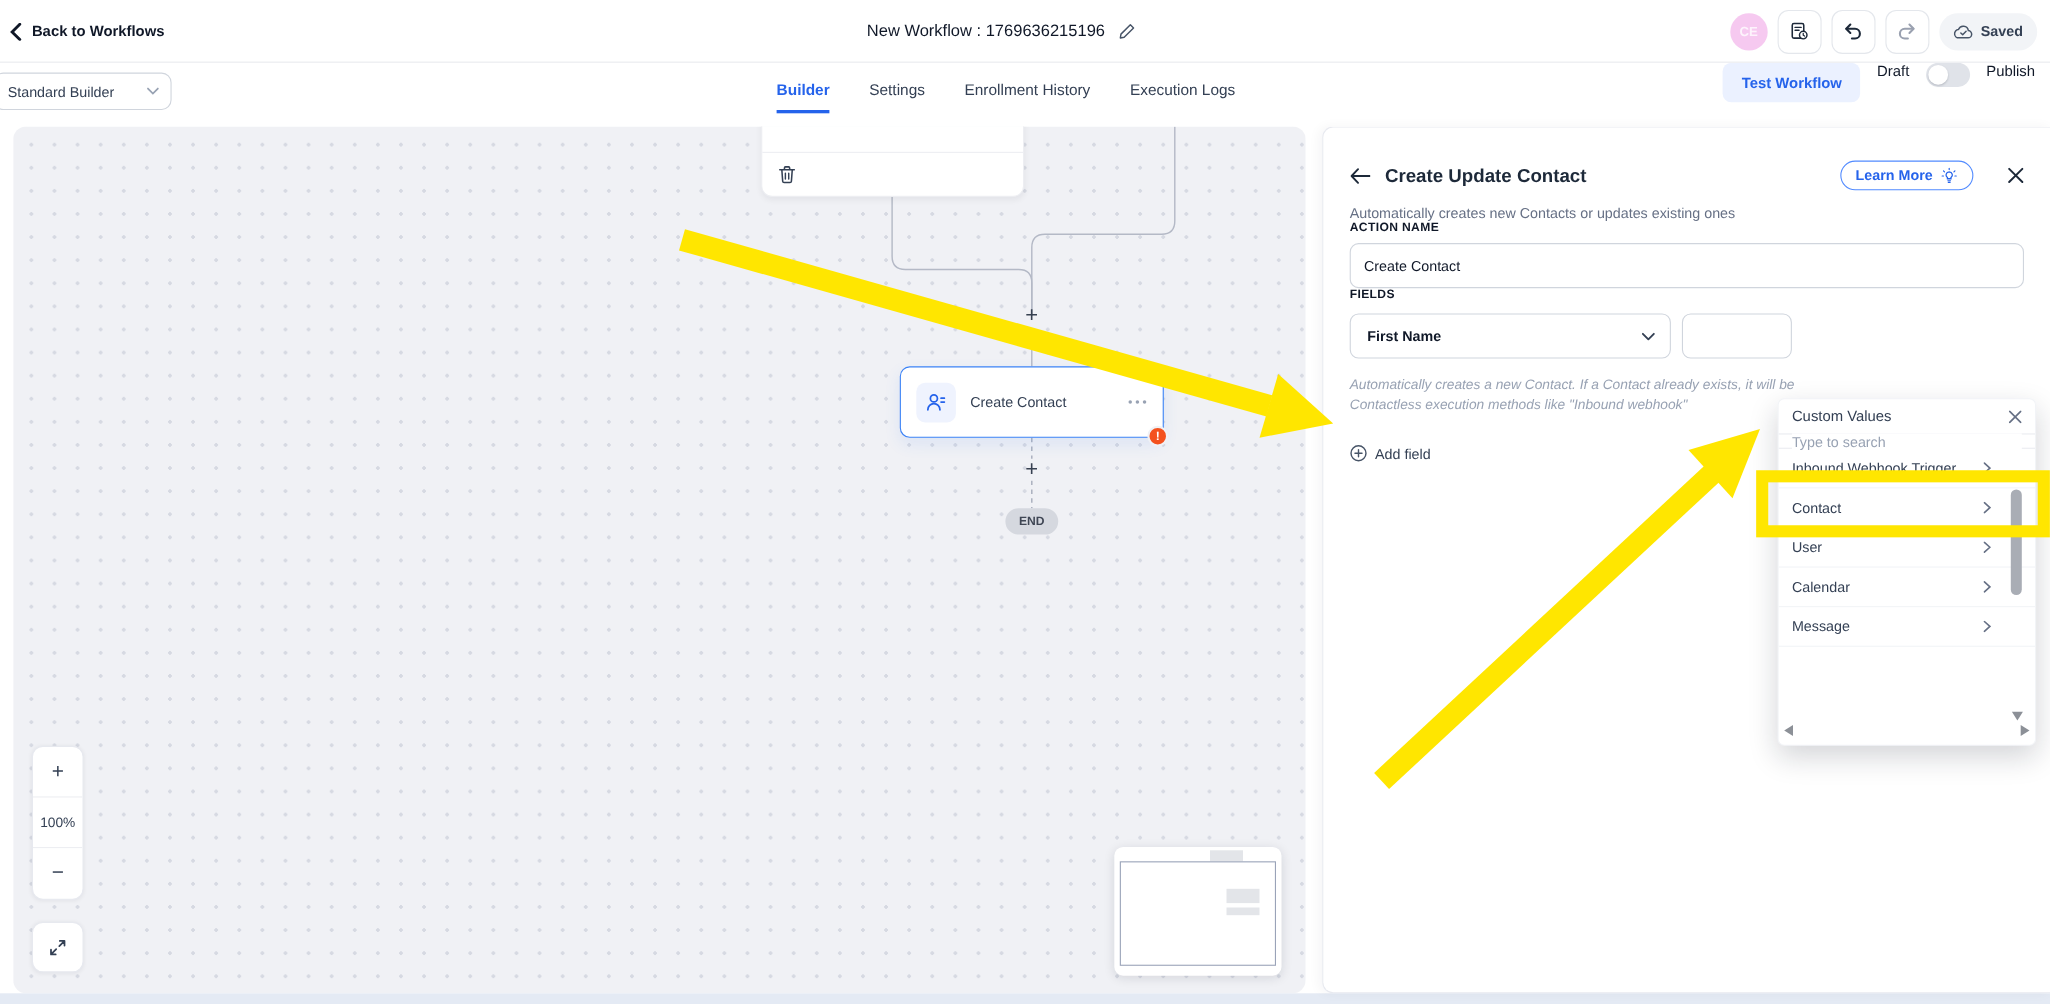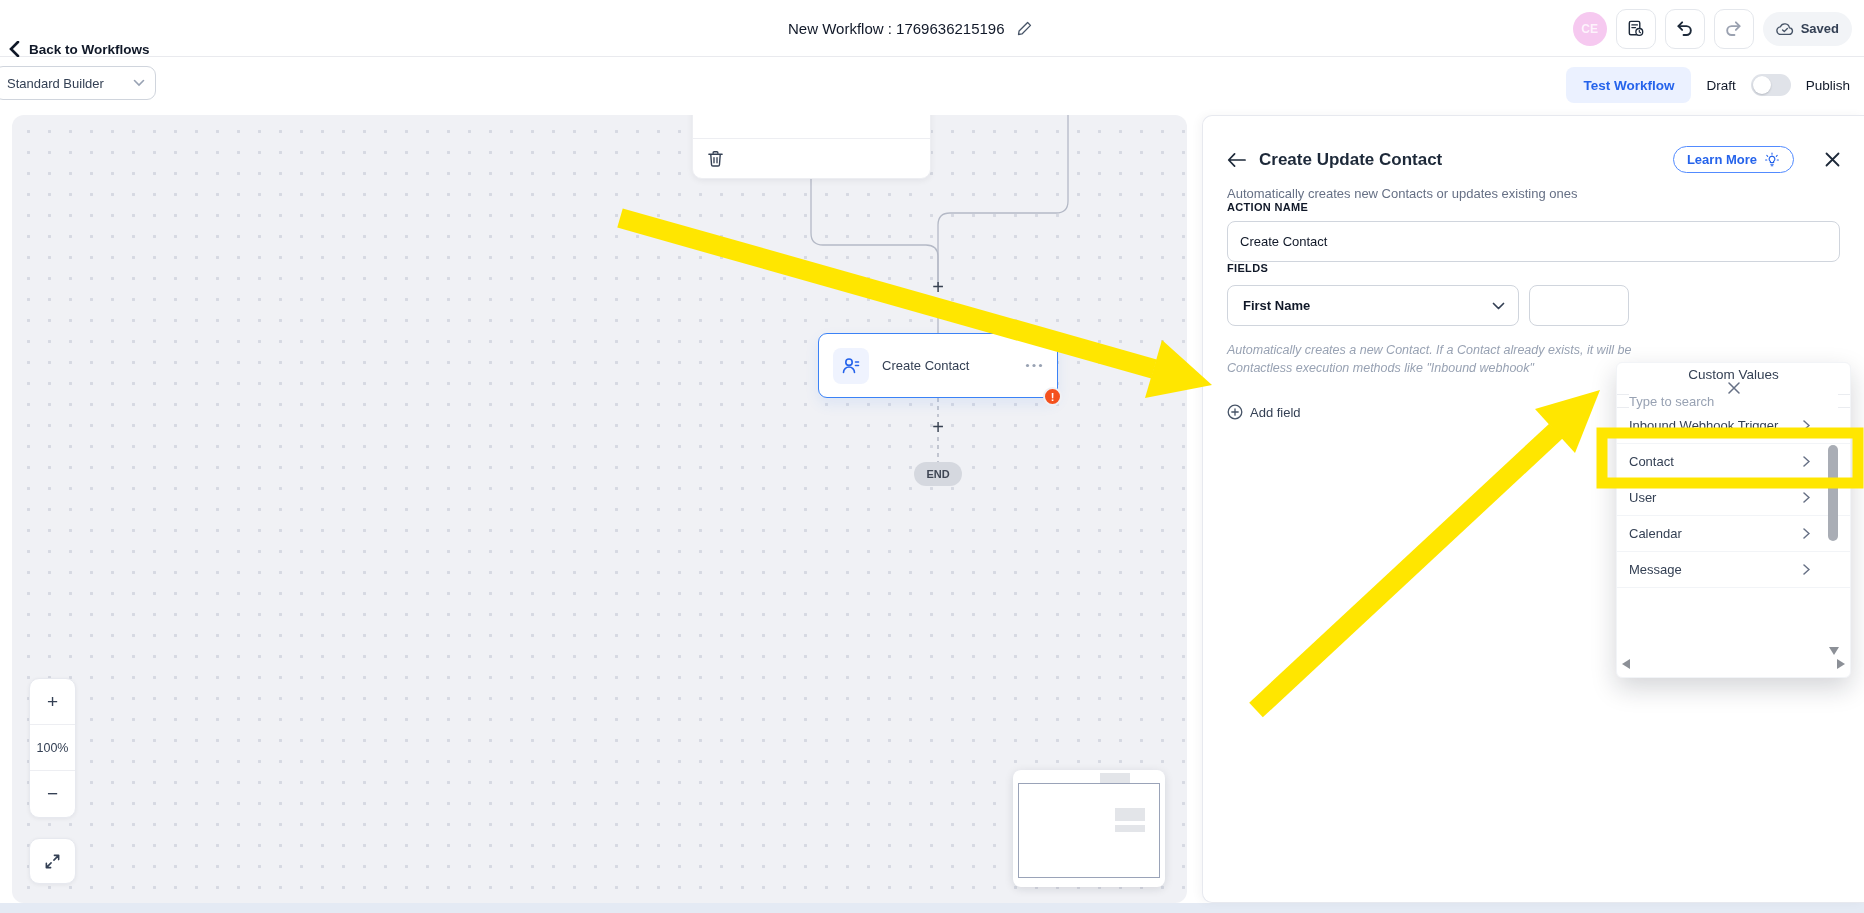--- a/index.html
+++ b/index.html
@@ -5,38 +5,38 @@
   * { margin:0; padding:0; box-sizing:border-box; }
   html,body { width:1864px; height:913px; }
   body {
     position:relative; overflow:hidden; background:#ffffff;
     font-family:"Liberation Sans", sans-serif; color:#101828;
   }
   svg { display:block; }
 
   
   .top-bar { position:absolute; left:0; top:0; width:1864px; height:57px; background:#fff; border-bottom:1px solid #E9EAEE; z-index:10; }
-  .back-link { position:absolute; left:8px; top:0; height:57px; display:flex; align-items:flex-end; gap:9px; cursor:pointer; }
+  .back-link { position:absolute; left:8px; top:0; height:57px; display:flex; align-items:center; gap:9px; cursor:pointer; }
   .back-link span { font-size:13.5px; font-weight:700; color:#101828; }
   .title-wrap { position:absolute; left:788px; top:0; height:57px; display:flex; align-items:center; gap:12px; }
   .wf-title { font-size:15px; font-weight:500; color:#101828; }
   .top-right { position:absolute; right:12px; top:0; height:57px; display:flex; align-items:center; gap:9px; }
   .avatar { width:34px; height:34px; border-radius:50%; background:#F6C9F0; color:#FDF3FC; font-size:12px; font-weight:700; display:flex; align-items:center; justify-content:center; }
   .sq-btn { width:40px; height:40px; border:1px solid #E4E7EC; border-radius:10px; background:#fff; display:flex; align-items:center; justify-content:center; cursor:pointer; }
   .saved-pill { height:34px; border-radius:17px; background:#F2F4F7; display:flex; align-items:center; gap:7px; padding:0 13px; }
   .saved-pill span { font-size:13px; font-weight:600; color:#344054; }
 
   
   .sub-bar { position:absolute; left:0; top:57px; width:1864px; height:56px; background:#fff; z-index:9; }
   .builder-select { position:absolute; left:-6px; top:9px; width:162px; height:34px; border:1px solid #D0D5DD; border-radius:9px; background:#fff; display:flex; align-items:center; justify-content:space-between; padding:0 10px 0 12px; cursor:pointer; }
   .builder-select span { font-size:13px; color:#344054; }
   .tabs { position:absolute; left:706px; top:0; height:46px; display:flex; gap:36px; }
   .tab { display:flex; align-items:center; font-size:14px; font-weight:500; color:#344054; cursor:pointer; border-bottom:3px solid transparent; padding-top:4px; }
   .tab.active { color:#2563EB; font-weight:600; border-bottom-color:#2563EB; }
-  .sub-right { position:absolute; right:14px; top:0; height:56px; display:flex; align-items:center; gap:15px; }
+  .sub-right { position:absolute; right:14px; top:0; height:56px; display:flex; gap:15px; }
   .test-wf-btn { height:36px; padding:0 17px; border:none; border-radius:8px; background:#EBF1FF; color:#2563EB; font-size:13.5px; font-weight:600; cursor:pointer; font-family:inherit; }
   .toggle-label { font-size:13.5px; font-weight:500; color:#101828; }
   .toggle { width:40px; height:22px; border-radius:11px; background:#E0E3E9; position:relative; cursor:pointer; }
   .toggle .knob { position:absolute; left:2px; top:2px; width:18px; height:18px; border-radius:50%; background:#fff; box-shadow:0 1px 2px rgba(16,24,40,.2); }
 
   
   .canvas { position:absolute; left:12px; top:115px; width:1175px; height:788px; background:#F0F1F5; border-radius:12px; overflow:hidden;
     background-image:radial-gradient(circle, #D6D9E2 1.4px, transparent 1.6px); background-size:21px 21px; background-position:6px 6px; }
   .connectors { position:absolute; left:0; top:0; }
   .menu-card { position:absolute; left:680px; top:-46px; width:239px; height:110px; background:#fff; border:1px solid #EDEEF2; border-radius:10px; box-shadow:0 2px 6px rgba(16,24,40,.06); }
@@ -76,21 +76,21 @@
   .add-field { margin-top:27px; display:flex; align-items:center; gap:7px; cursor:pointer; width:fit-content; }
   .add-field span { font-size:13px; color:#344054; }
   .panel-footer { position:absolute; left:16px; right:16px; bottom:14px; display:flex; align-items:center; }
   .btn { height:39px; border-radius:8px; font-size:13.5px; font-weight:600; cursor:pointer; font-family:inherit; }
   .btn-delete { padding:0 19px; background:#fff; border:1px solid #D0D5DD; color:#D92D20; }
   .btn-cancel { margin-left:auto; padding:0 17px; background:#fff; border:1px solid #D0D5DD; color:#344054; }
   .btn-save { margin-left:12px; padding:0 16px; background:#2563EB; border:1px solid #2563EB; color:#fff; }
 
   
   .cv-popup { position:absolute; left:1616px; top:362px; width:235px; height:316px; background:#fff; border:1px solid #F2F4F7; border-radius:6px; box-shadow:0 10px 26px rgba(16,24,40,.18); z-index:30; }
-  .cv-head { height:31px; display:flex; align-items:center; justify-content:flex-end; padding:0 12px;flex-direction:column; }
+  .cv-head { height:31px; display:flex; align-items:center; justify-content:space-between; padding:0 12px; }
   .cv-head span { font-size:13.5px; font-weight:500; color:#344054; }
   .cv-search { height:14px; border-top:1px solid #EAECF0; border-bottom:1px solid #EAECF0; display:flex; align-items:center; padding:0 12px; }
   .cv-search input { border:none; outline:none; width:100%; font-size:13px; font-family:inherit; color:#344054; }
   .cv-search input::placeholder { color:#98A2B3; }
   .cv-item { height:36px; display:flex; align-items:center; justify-content:space-between; padding:0 40px 0 12px; border-bottom:1px solid #F2F4F7; cursor:pointer; }
   .cv-item span { font-size:13px; color:#344054; white-space:nowrap; }
   .vbar { position:absolute; right:10px; top:66px; width:13px; height:226px; }
   .vbar .tri-up { position:absolute; left:2px; top:0; width:0; height:0; border-left:5px solid transparent; border-right:5px solid transparent; border-bottom:8px solid #8C9097; }
   .vbar .tri-down { position:absolute; left:2px; bottom:0; width:0; height:0; border-left:5px solid transparent; border-right:5px solid transparent; border-top:8px solid #8C9097; }
   .vbar .thumb { position:absolute; left:1px; top:16px; width:10px; height:96px; border-radius:5px; background:#A9ADB5; }
@@ -149,20 +149,26 @@
     </div>
   </div>
 </div>
 
 <div class="sub-bar">
   <div class="builder-select">
     <span>Standard Builder</span>
     <svg width="12" height="8" viewBox="0 0 12 8">
         <path d="M1.5 1.5 L6 6 L10.5 1.5" fill="none" stroke="#98A2B3" stroke-width="1.6" stroke-linecap="round"></path>
       </svg>
+  </div>
+  <div class="tabs">
+    <div class="tab active">Builder</div>
+    <div class="tab">Settings</div>
+    <div class="tab">Enrollment History</div>
+    <div class="tab">Execution Logs</div>
   </div>
   <div class="sub-right">
     <button class="test-wf-btn">Test Workflow</button>
     <span class="toggle-label">Draft</span>
     <div class="toggle">
         <div class="knob"></div>
       </div>
     <span class="toggle-label">Publish</span>
   </div>
 </div>

